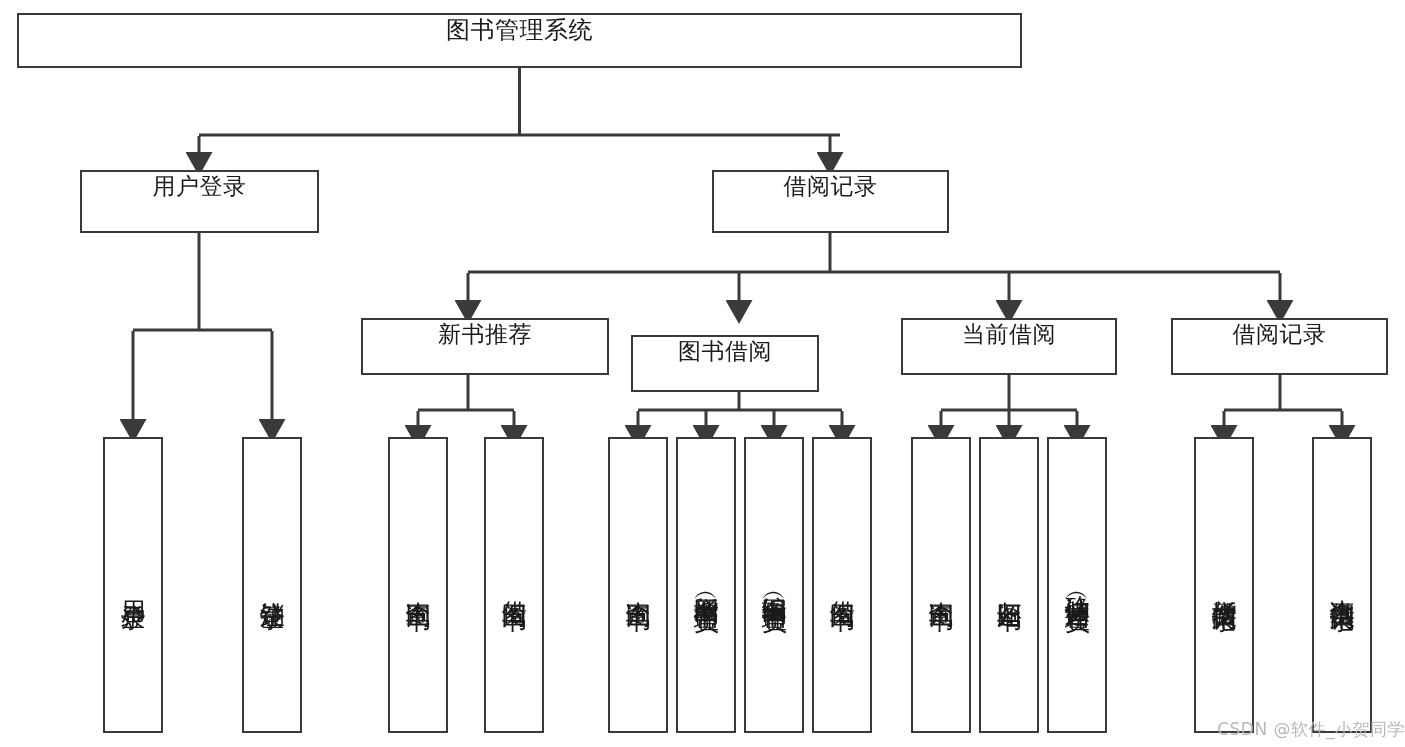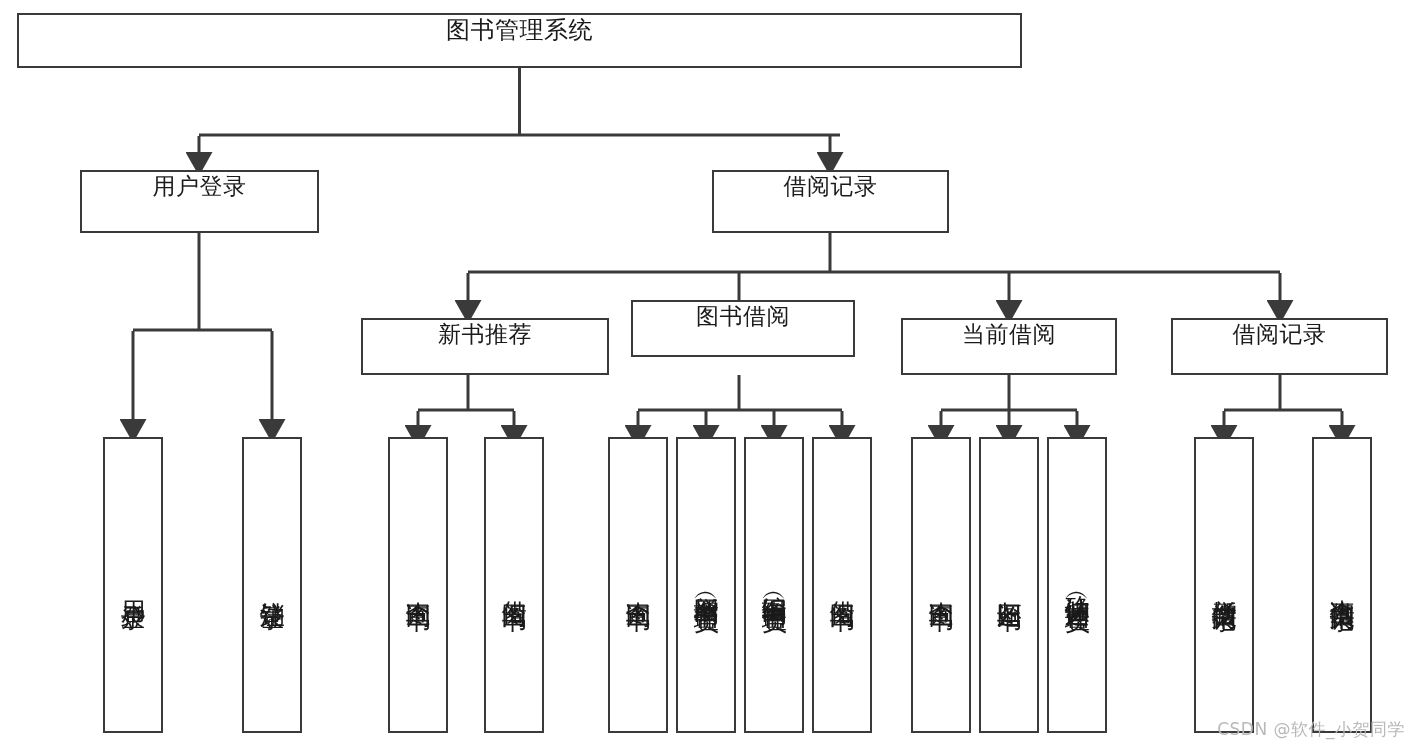--- a/index.html
+++ b/index.html
@@ -139,21 +139,21 @@
   <div class="node h" style="left:80px; top:170px; width:239px; height:63px;">
     <span class="lbl">用户登录</span>
   </div>
   <div class="node h" style="left:712px; top:170px; width:237px; height:63px;">
     <span class="lbl">借阅记录</span>
   </div>
 
   <div class="node h" style="left:361px; top:318px; width:248px; height:57px;">
     <span class="lbl">新书推荐</span>
   </div>
-  <div class="node h" style="left:631px; top:300px; width:224px; height:57px;">
+  <div class="node h" style="left:631px; top:335px; width:188px; height:57px;">
     <span class="lbl">图书借阅</span>
   </div>
   <div class="node h" style="left:1171px; top:318px; width:217px; height:57px;">
     <span class="lbl">借阅记录</span>
   </div>
   <div class="node h" style="left:901px; top:318px; width:216px; height:57px;">
     <span class="lbl">当前借阅</span>
   </div>
 
   <div class="node v" style="left:103px; top:437px; width:60px; height:296px;">

